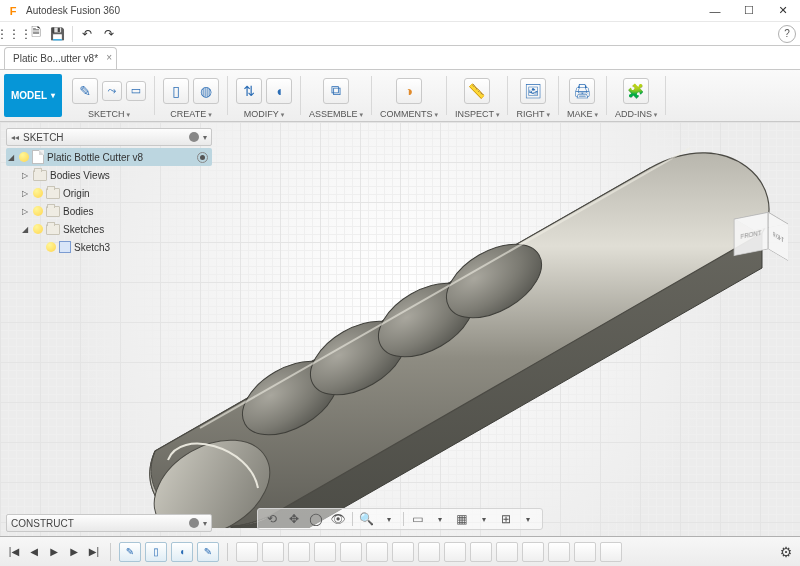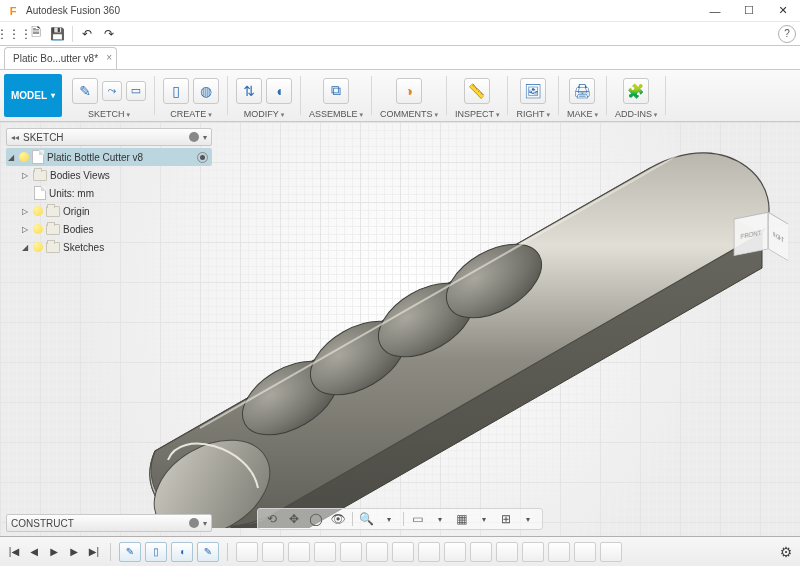--- a/index.html
+++ b/index.html
@@ -275,41 +275,42 @@
         <span class="bulb"></span>
         <span class="page"></span>
         <span class="txt">Platic Bottle Cutter v8</span>
         <span class="radio on"></span>
       </div>
       <div class="trow" style="padding-left:14px">
         <span class="tri">▷</span>
         <span class="folder"></span>
         <span class="txt">Bodies Views</span>
       </div>
-      <div class="trow" style="padding-left:28px">
-        <span class="page"></span>
-        <span class="txt">Units: mm</span>
-      </div>
       <div class="trow" style="padding-left:14px">
         <span class="tri">▷</span>
         <span class="bulb"></span>
         <span class="folder"></span>
         <span class="txt">Origin</span>
       </div>
       <div class="trow" style="padding-left:14px">
         <span class="tri">▷</span>
         <span class="bulb"></span>
         <span class="folder"></span>
         <span class="txt">Bodies</span>
       </div>
       <div class="trow" style="padding-left:14px">
         <span class="tri">◢</span>
         <span class="bulb"></span>
         <span class="folder"></span>
         <span class="txt">Sketches</span>
+      </div>
+      <div class="trow" style="padding-left:40px">
+        <span class="bulb"></span>
+        <span class="sketch-ico"></span>
+        <span class="txt">Sketch3</span>
       </div>
     </div>
   </div>
 
   <div class="comments">
     <div class="panel-hdr">
       <span>CONSTRUCT</span>
       <span class="dot"></span>
       <span style="font-size:8px;color:#666;">▾</span>
     </div>

